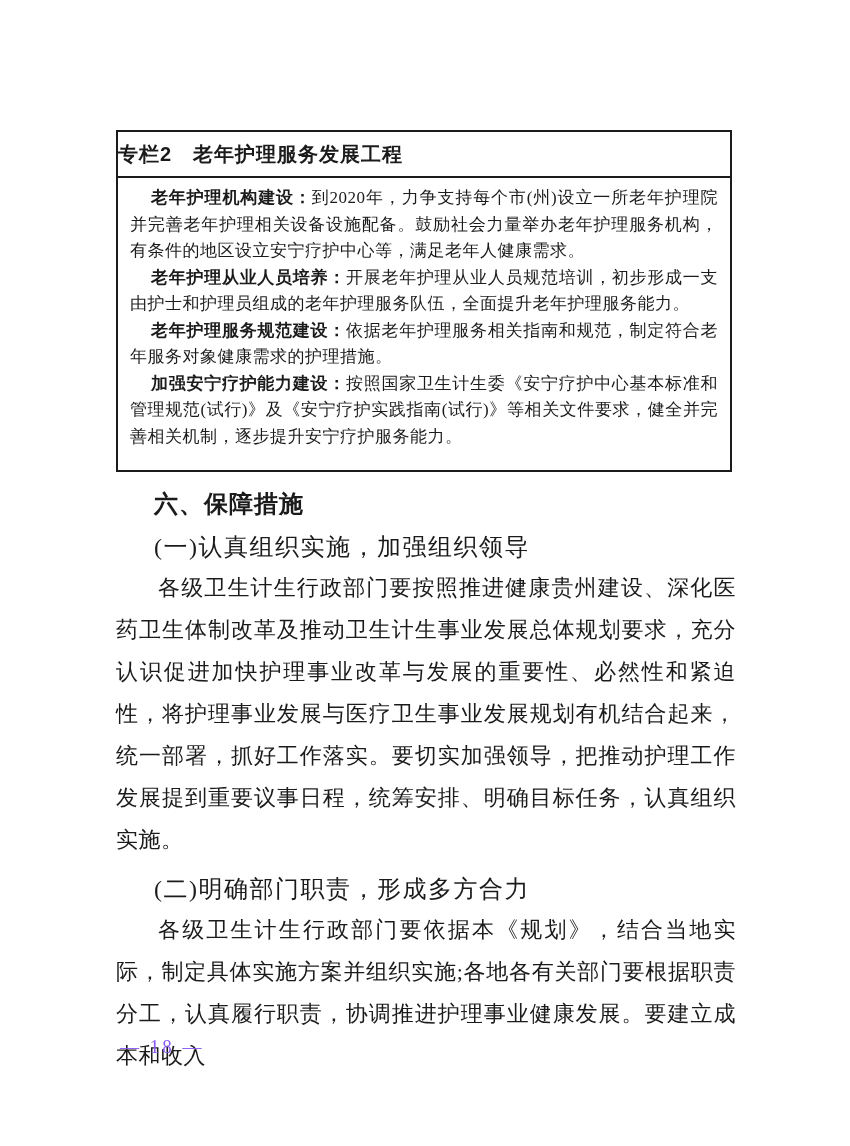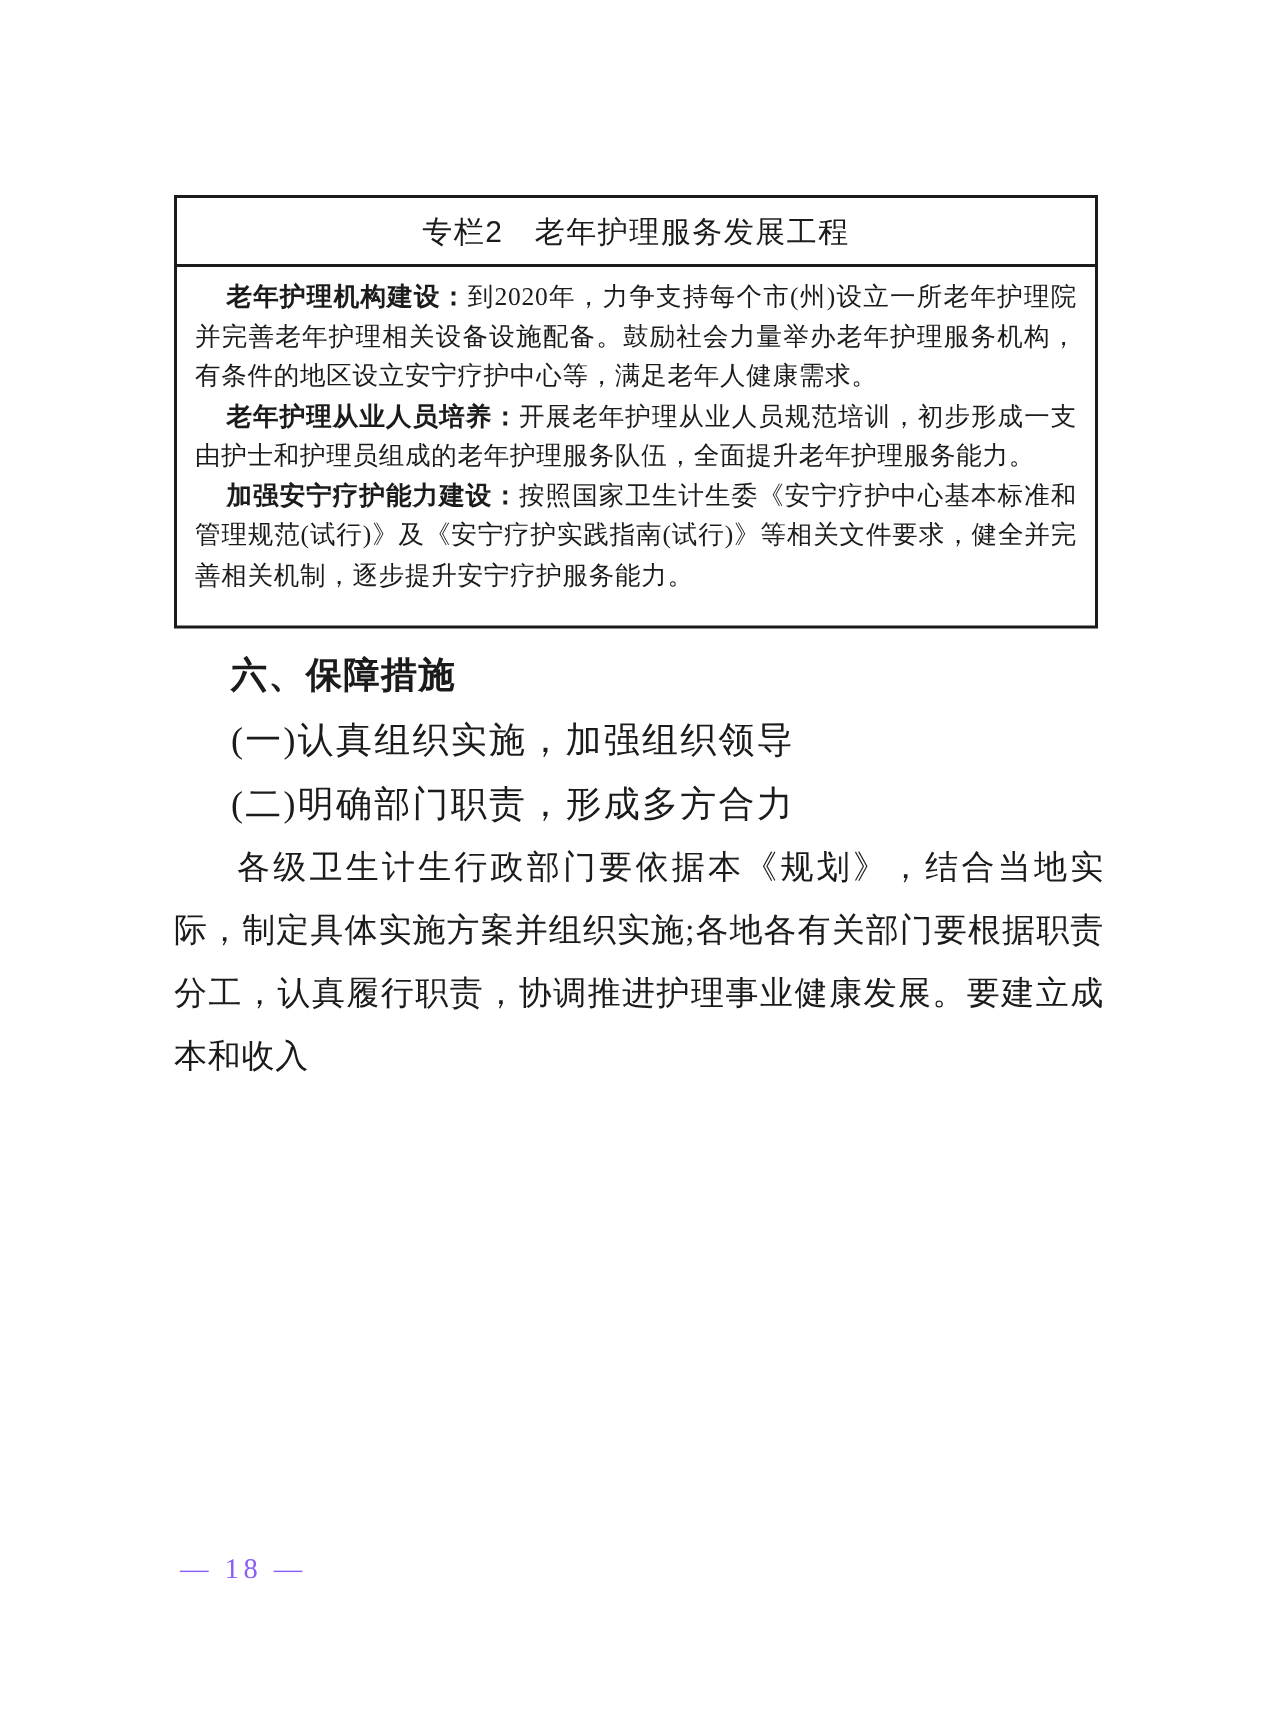--- a/index.html
+++ b/index.html
@@ -19,23 +19,23 @@
   }
   
   .panel {
     border:2px solid #1b1b1b;
     width:616px;
     box-sizing:border-box;
     background:#ffffff;
   }
   .panel-title {
     font-family:"Liberation Sans","DejaVu Sans",sans-serif;
-    font-weight:normal;
+    font-weight:bold;
     font-size:20px;
-    text-align:center;
+    text-align:left;
     padding:9px 0 8px 0;
     border-bottom:2px solid #1b1b1b;
     letter-spacing:1px;
   }
   .panel-body { padding:7px 12px 20px 12px; }
   .panel-para {
     margin:0;
     font-size:17px;
     line-height:26.5px;
     text-indent:21px;
@@ -84,28 +84,30 @@
 <body>
 
 <div class="page">
   <div class="content">
 
     <div class="panel">
       <div class="panel-title">专栏2　老年护理服务发展工程</div>
       <div class="panel-body">
         <p class="panel-para"><span class="lead">老年护理机构建设：</span><span>到2020年，力争支持每个市(州)设立一所老年护理院并完善老年护理相关设备设施配备。鼓励社会力量举办老年护理服务机构，有条件的地区设立安宁疗护中心等，满足老年人健康需求。</span></p>
         <p class="panel-para"><span class="lead">老年护理从业人员培养：</span><span>开展老年护理从业人员规范培训，初步形成一支由护士和护理员组成的老年护理服务队伍，全面提升老年护理服务能力。</span></p>
+        <p class="panel-para"><span class="lead">老年护理服务规范建设：</span><span>依据老年护理服务相关指南和规范，制定符合老年服务对象健康需求的护理措施。</span></p>
         <p class="panel-para"><span class="lead">加强安宁疗护能力建设：</span><span>按照国家卫生计生委《安宁疗护中心基本标准和管理规范(试行)》及《安宁疗护实践指南(试行)》等相关文件要求，健全并完善相关机制，逐步提升安宁疗护服务能力。</span></p>
       </div>
     </div>
 
     <h2 class="section-heading">六、保障措施</h2>
 
     <h3 class="sub-heading">(一)认真组织实施，加强组织领导</h3>
 
+    <p class="body-para">各级卫生计生行政部门要按照推进健康贵州建设、深化医药卫生体制改革及推动卫生计生事业发展总体规划要求，充分认识促进加快护理事业改革与发展的重要性、必然性和紧迫性，将护理事业发展与医疗卫生事业发展规划有机结合起来，统一部署，抓好工作落实。要切实加强领导，把推动护理工作发展提到重要议事日程，统筹安排、明确目标任务，认真组织实施。</p>
 
     <h3 class="sub-heading">(二)明确部门职责，形成多方合力</h3>
 
     <p class="body-para">各级卫生计生行政部门要依据本《规划》，结合当地实际，制定具体实施方案并组织实施;各地各有关部门要根据职责分工，认真履行职责，协调推进护理事业健康发展。要建立成本和收入</p>
 
   </div>
 
   <div class="page-number">— 18 —</div>
 </div>
 

